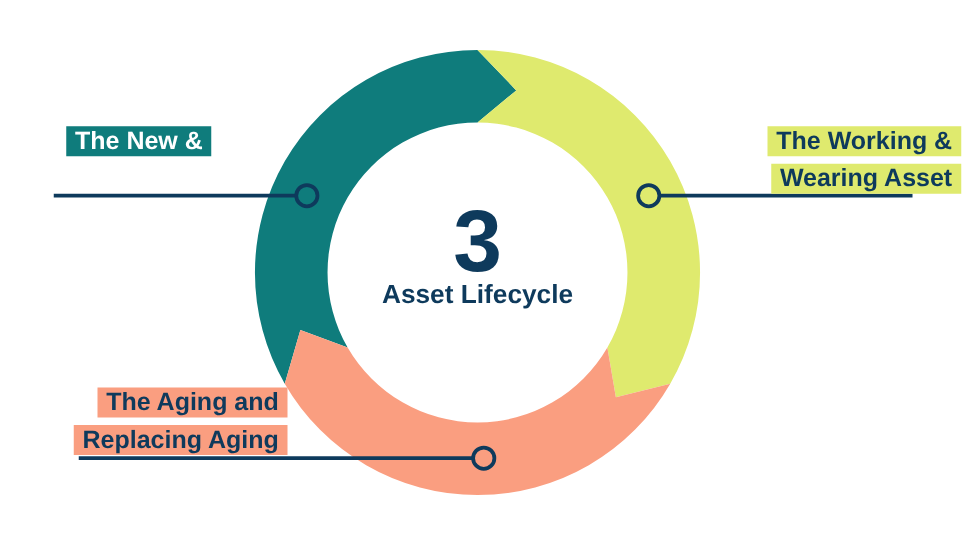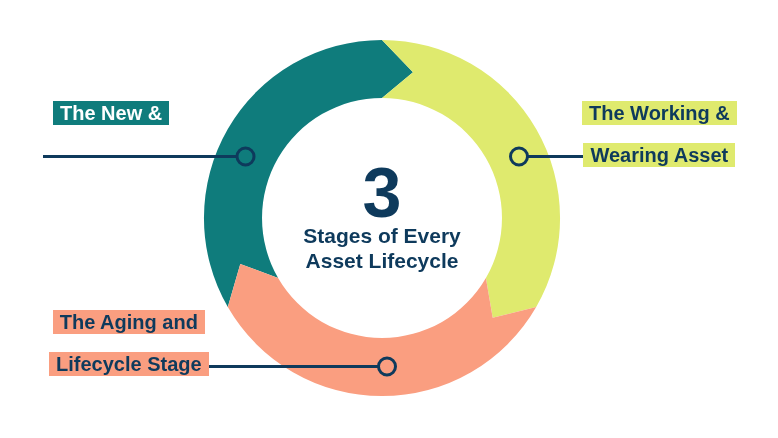--- a/index.html
+++ b/index.html
@@ -5,28 +5,28 @@
   html,body { margin:0; padding:0; background:#ffffff; }
   #canvas {
     position:relative; width:778px; height:438px; overflow:hidden;
     background:var(--bg,#ffffff);
     font-family:"Liberation Sans", sans-serif;
   }
   #donut-svg { position:absolute; left:0; top:0; width:778px; height:438px; }
 
   .stage-label {
     position:absolute; display:flex; flex-direction:column;
-    align-items:center; gap:18px;
+    align-items:flex-end; gap:6px;
   }
   .stage-label .line {
     display:inline-block; padding:0 7px; height:24px; line-height:24px;
     font-size:20px; font-weight:bold; white-space:nowrap;
   }
   .label-teal  .line { background:var(--teal);   color:var(--white); }
-  .label-yellow .line{ background:var(--yellow); color:var(--navy);  }
+  .label-yellow .line{ background:var(--yellow); color:var(--navy);margin-left:32px;  }
   .label-salmon .line{ background:var(--salmon); color:var(--navy);  }
 
   .center-wrap { position:absolute; left:382px; transform:translateX(-50%);
     text-align:center; white-space:nowrap; color:var(--navy); }
   #big-number  { top:158px; font-size:70px; line-height:70px; font-weight:bold; }
   #subtitle    { top:223px; font-size:21px; line-height:25px; font-weight:bold; }
 </style>
 </head>
 <body>
 
@@ -46,24 +46,23 @@
 
   <div class="stage-label label-teal" style="left:53px; top:101px;">
     <span class="line">The New &amp;</span>
   </div>
 
   <div class="stage-label label-yellow" style="left:582px; top:101px;">
     <span class="line">The Working &amp;</span>
     <span class="line">Wearing Asset</span>
   </div>
 
-  <div class="stage-label label-salmon" style="left:49px; top:310px;">
+  <div class="stage-label label-salmon" style="left:59px; top:310px;">
     <span class="line">The Aging and</span>
-    <span class="line">Lifecycle Stage</span>
+    <span class="line">Replacing Aging</span>
   </div>
 
   <div id="big-number" class="center-wrap">3</div>
   <div id="subtitle" class="center-wrap">
-    <div>Stages of Every</div>
     <div>Asset Lifecycle</div>
   </div>
 
 </div>
 
 </body></html>

